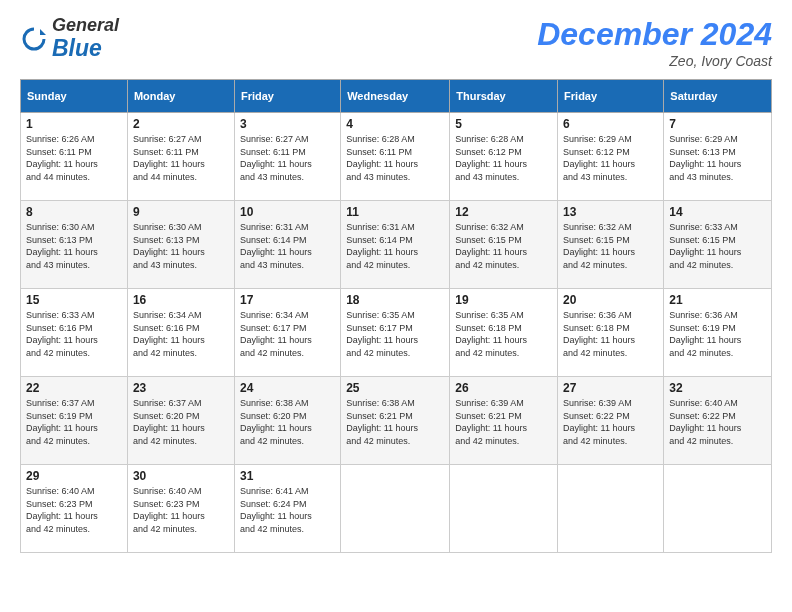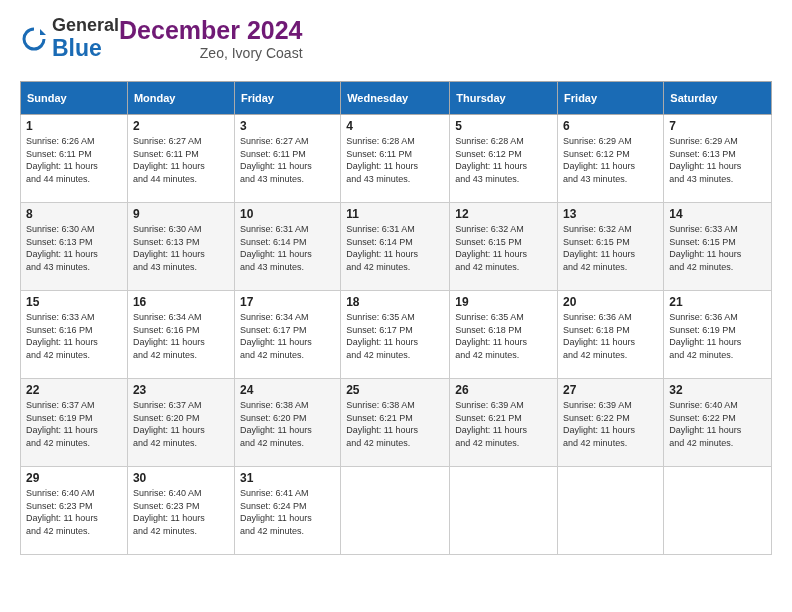--- a/index.html
+++ b/index.html
@@ -11,22 +11,24 @@
       overflow: hidden;
     }
     .page {
       width: 792px;
       height: 612px;
       padding: 16px 20px;
       background: #fff;
     }
     .header {
       display: flex;
+      justify-content: space-between;
       align-items: flex-start;
-      margin-bottom: 20px;
+      margin-bottom: 10px;
+      font-style: italic;
     }
     .logo {
       display: flex;
       align-items: center;
     }
     .logo-text {
       display: flex;
       flex-direction: column;
       line-height: 1.1;
     }
@@ -42,23 +44,23 @@
     }
     .logo-icon {
       width: 28px;
       height: 28px;
       margin-right: 4px;
     }
     .title-block {
       text-align: right;
     }
     .month-title {
-      font-size: 25px;
-      font-weight: bold;
-      color: #701a75;
+      font-size: 32px;
+      font-weight: bold;
+      color: #3b82f6;
     }
     .location {
       font-size: 14px;
       color: #555;
     }
     .calendar-table {
       width: 100%;
       border-collapse: collapse;
       font-size: 10px;
     }

